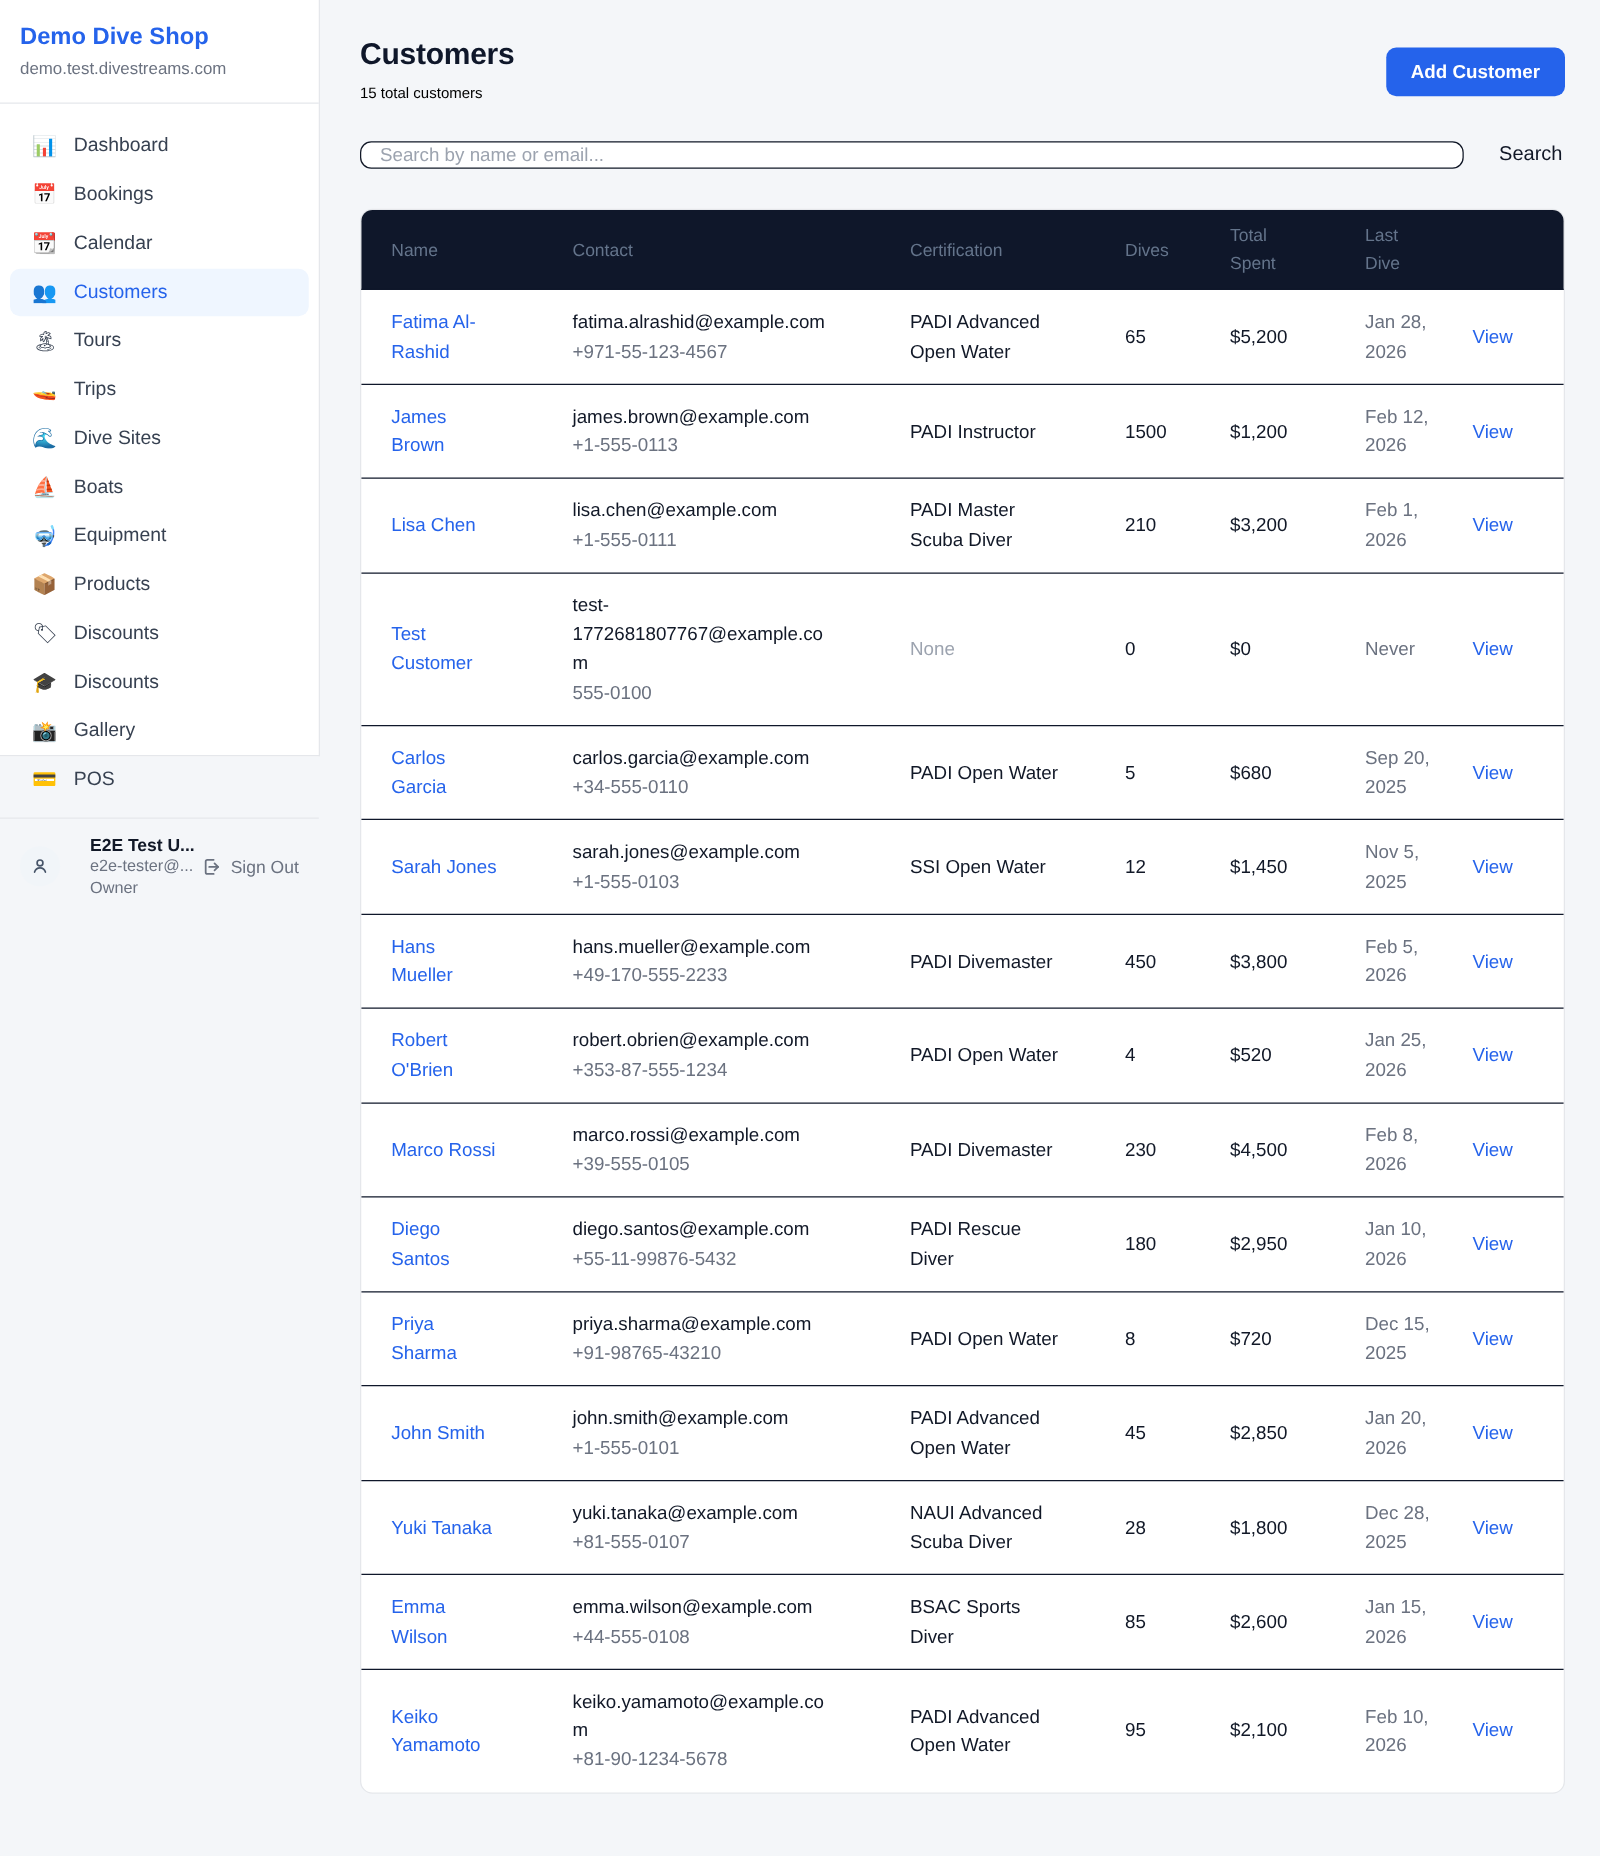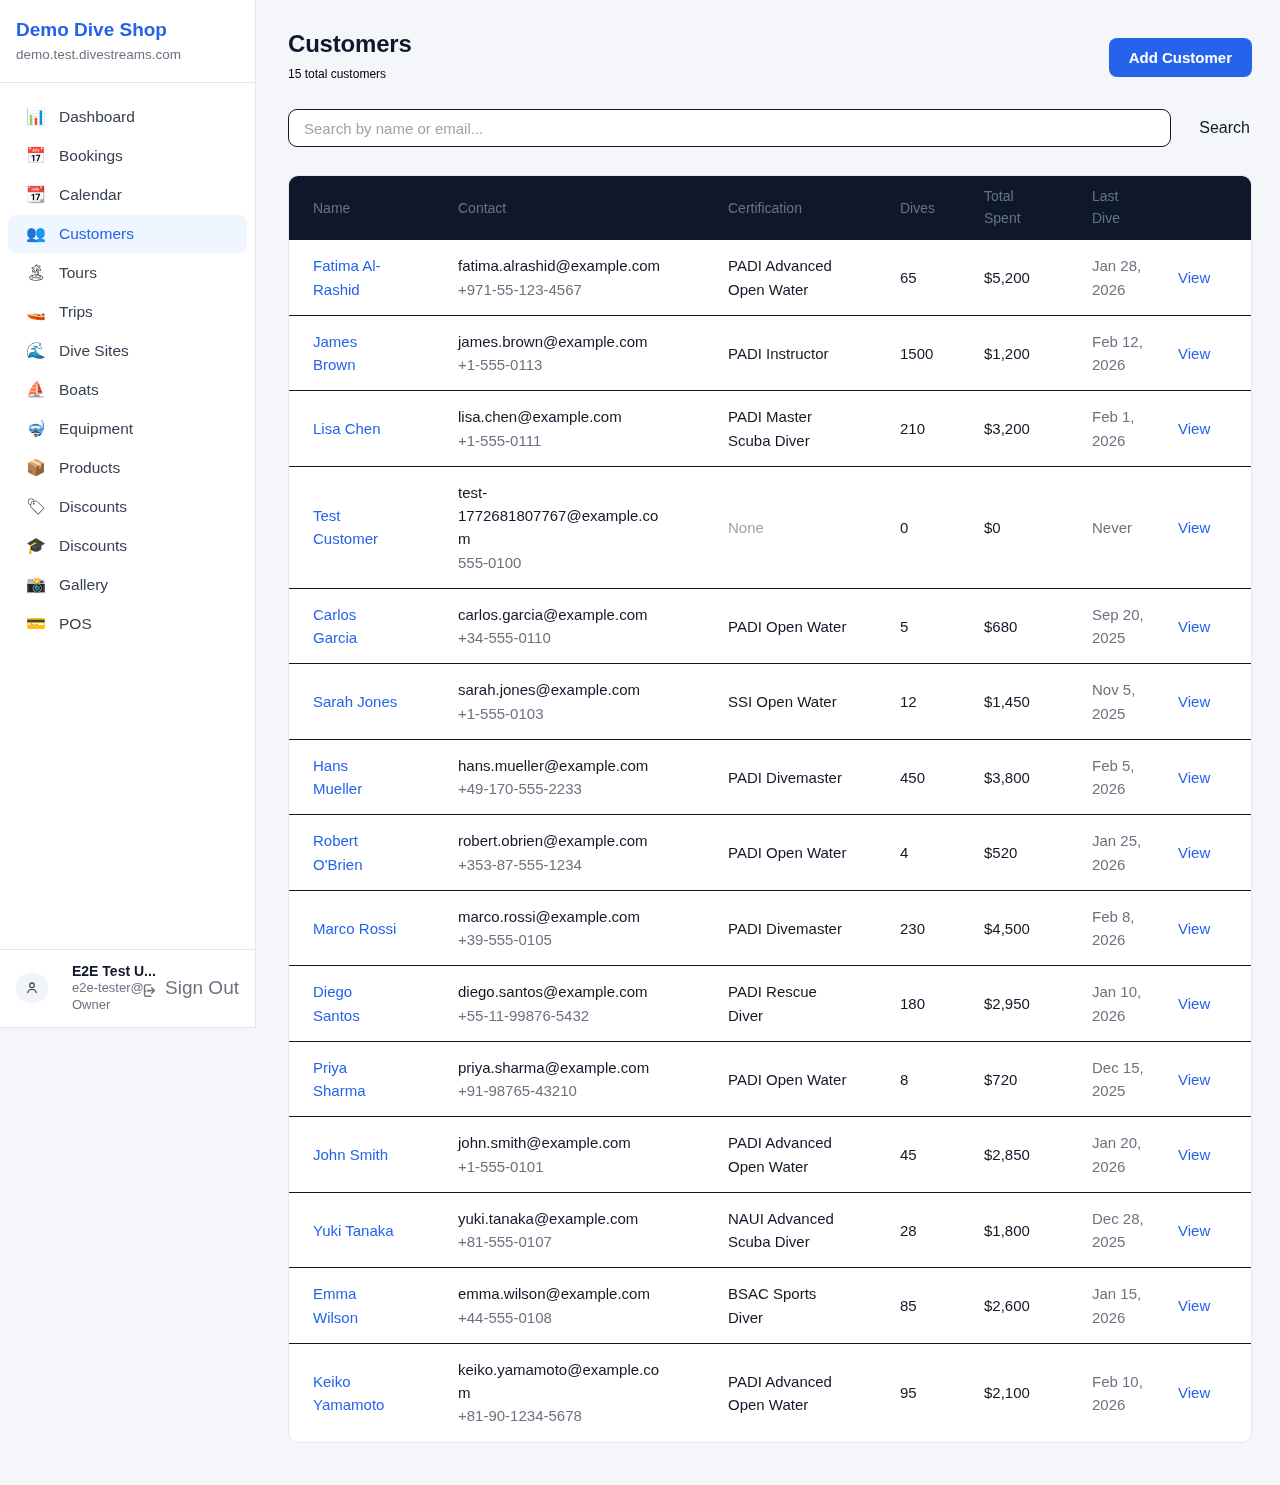--- a/index.html
+++ b/index.html
@@ -7,21 +7,21 @@
   body {
     font-family:"Liberation Sans", sans-serif;
     background:#f4f6f9;
     color:#0f172a;
     position:relative;
   }
 
   
   .sidebar {
     position:absolute; left:0; top:0;
-    width:256px; height:1028px;
+    width:256px; height:605px;
     background:#ffffff;
     border-right:1px solid #e5e7eb;
     border-bottom:1px solid #e5e7eb;
     display:flex; flex-direction:column;
   }
   .sidebar-header { padding:18px 16px 20px; border-bottom:1px solid #e5e7eb; }
   .shop-name { color:#2563eb; font-size:19px; font-weight:700; line-height:1.25; }
   .shop-domain { color:#6b7280; font-size:13.5px; margin-top:5px; }
   .nav { padding:14px 8px 10px; flex:1; }
   .nav-item {
@@ -40,43 +40,43 @@
   }
   .avatar {
     width:32px; height:32px; border-radius:50%;
     background:#f1f5f9; flex:none;
     display:flex; align-items:center; justify-content:center;
   }
   .user-info { flex:1; min-width:0; }
   .user-name { font-size:14px; font-weight:700; color:#111827; white-space:nowrap; }
   .user-email, .user-role { font-size:13px; color:#6b7280; line-height:1.35; white-space:nowrap; }
   .signout-btn {
-    display:flex; align-items:flex-end; gap:7px;
+    display:flex; align-items:flex-start; gap:7px;
     background:none; border:none; cursor:pointer;
-    color:#6b7280; font-size:19px;
+    color:#6b7280; font-size:14px;
     font-family:"Liberation Sans", sans-serif;
     flex:none;
   }
 
   
   .main { margin-left:256px; padding:30px 28px 30px 32px; }
   .main-header { display:flex; justify-content:space-between; align-items:flex-start; }
   .page-title { font-size:24px; font-weight:700; color:#0f172a; letter-spacing:-0.2px; }
   .page-subtitle { font-size:12px; color:#000000; margin-top:9px; }
   .add-btn {
     background:#2563eb; color:#ffffff; border:none; cursor:pointer;
     font-family:"Liberation Sans", sans-serif;
     font-size:15px; font-weight:600;
     padding:11px 20px; border-radius:8px;
     margin-top:8px;
   }
 
   .search-row { display:flex; align-items:center; margin-top:28px; }
   .search-input {
-    flex:1; height:38px;
+    flex:1; height:22px;
     border:1.5px solid #111827; border-radius:9px;
     padding:0 15px; font-size:15px; color:#111827;
     font-family:"Liberation Sans", sans-serif;
     background:#ffffff; outline:none;
   }
   .search-input::placeholder { color:#9ca3af; }
   .search-btn {
     background:none; border:none; cursor:pointer;
     font-family:"Liberation Sans", sans-serif;
     font-size:16px; color:#111827;

